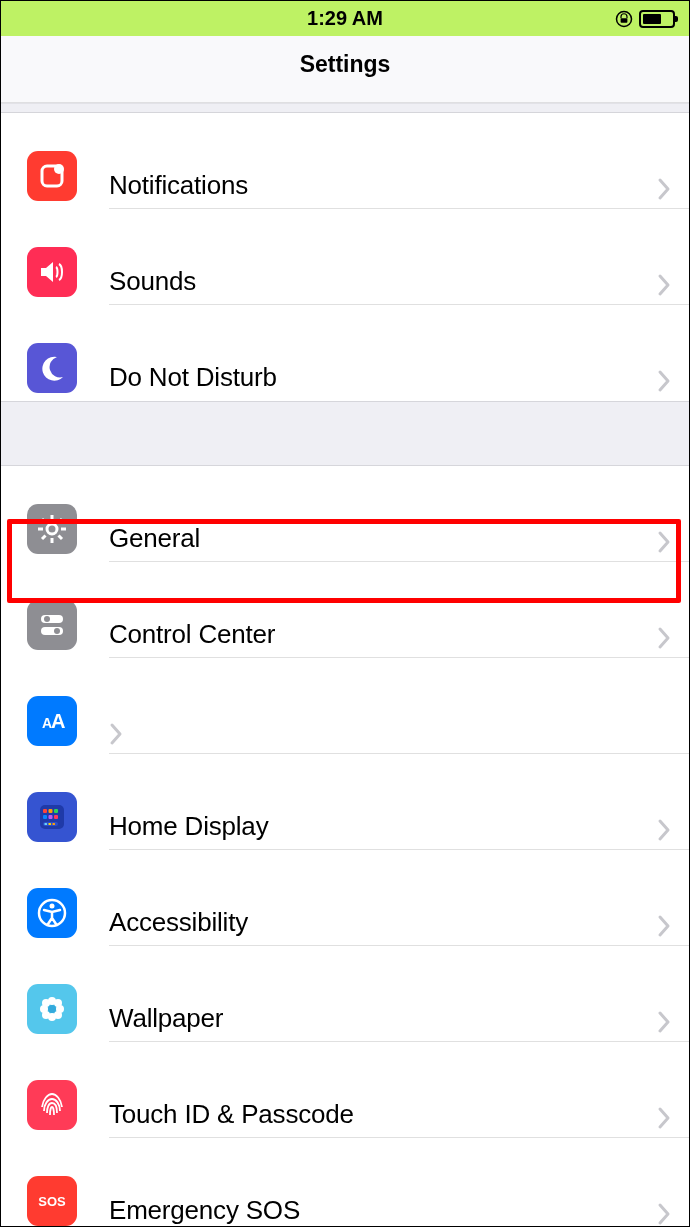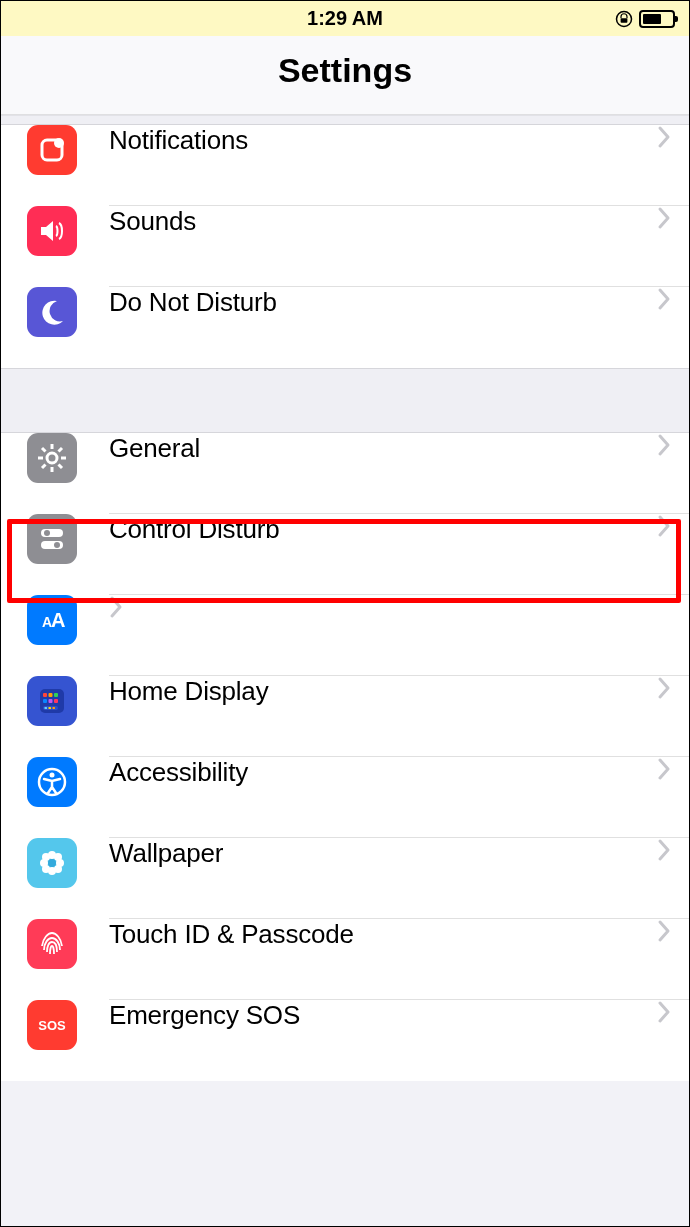--- a/index.html
+++ b/index.html
@@ -11,48 +11,48 @@
     border: 1px solid #000;
     overflow: hidden;
     position: relative;
   }
   .status-bar {
     height: 35px;
     display: flex;
     align-items: center;
     justify-content: center;
     position: relative;
-    background: #fef9c3;
+    background: #bef264;
     font-size: 20px;
     font-weight: 600;
   }
   .status-time { position: absolute; left: 50%; transform: translateX(-50%); }
   .status-right { position: absolute; right: 14px; display: flex; align-items: center; gap: 6px; }
   .lock-rot { width: 18px; height: 18px; }
   .battery { width: 36px; height: 18px; border: 2px solid #000; border-radius: 4px; position: relative; }
   .battery::after { content:""; position:absolute; right:-5px; top:4px; width:3px; height:6px; background:#000; border-radius:0 2px 2px 0; }
   .battery-fill { position:absolute; left:2px; top:2px; bottom:2px; width:55%; background:#000; border-radius:1px; }
 
   .nav-header {
     background: #f9f9fb;
     text-align: center;
     padding: 15px 0 24px;
     border-bottom: 1px solid rgba(0,0,0,0.1);
   }
-  .nav-header h1 { font-size: 34px; font-weight: 700; }
+  .nav-header h1 { font-size: 23px; font-weight: 700; }
 
   .sep-thin { height: 10px; background:#efeff4; border-top:1px solid rgba(0,0,0,0.05); border-bottom:1px solid rgba(0,0,0,0.1);}
   .sep-thick { height: 65px; background:#efeff4; border-top:1px solid rgba(0,0,0,0.1); border-bottom:1px solid rgba(0,0,0,0.1);}
 
   .list-group { background: #fff; position: relative; }
   .row {
     display: flex;
-    align-items: flex-start;
-    height: 81px;
-    padding: 0 18px 0 26px;
+    align-items: flex-end;
+    height: 96px;
+    padding: 0 18px 8px 26px;
     position: relative;
     cursor: pointer;
   }
   .row .divider {
     position: absolute;
     left: 108px; right: 0; bottom: 0;
     height: 1px; background: rgba(0,0,0,0.12);
   }
   .row:last-child .divider { display:none; }
   .icon-box {
@@ -182,21 +182,21 @@
 
   <div class="row">
     <div class="icon-box bg-gray">
       <svg width="32" height="32" viewBox="0 0 32 32">
           <rect x="5" y="6" width="22" height="8" rx="4" fill="#fff"></rect>
           <circle cx="11" cy="10" r="3" fill="#8e8e93"></circle>
           <rect x="5" y="18" width="22" height="8" rx="4" fill="#fff"></rect>
           <circle cx="21" cy="22" r="3" fill="#8e8e93"></circle>
         </svg>
     </div>
-    <div class="row-label">Control Disturb</div>
+    <div class="row-label">Control Center</div>
     <svg class="chevron" viewBox="0 0 14 24">
         <path d="M3 3 L11 12 L3 21"></path>
       </svg>
     <div class="divider"></div>
   </div>
 
   <div class="row">
     <div class="icon-box bg-blue">
       <svg width="32" height="32" viewBox="0 0 32 32" fill="#fff">
           <text x="6" y="23" font-size="14" font-weight="700" fill="#fff">A</text>

